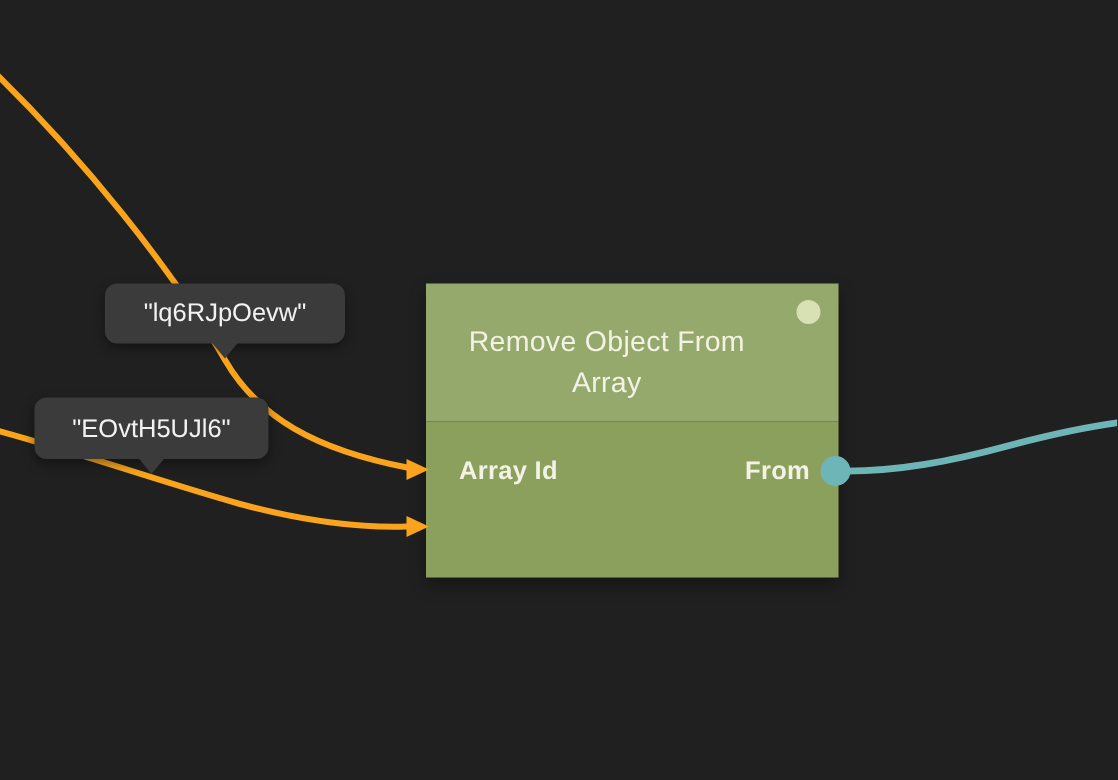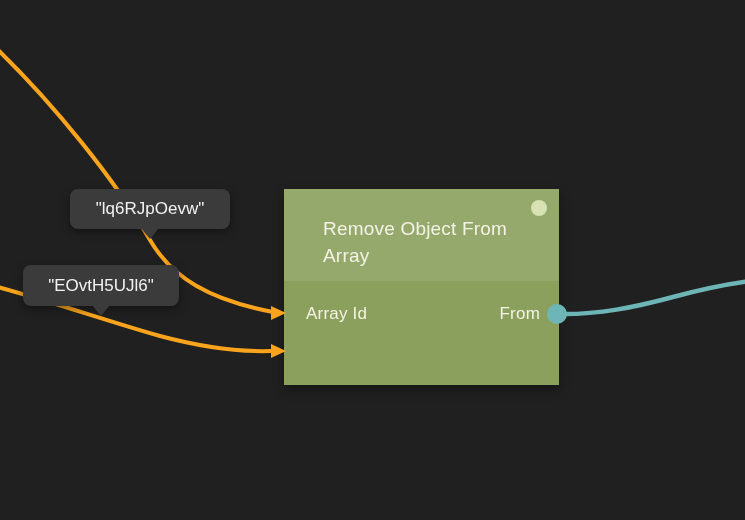--- a/index.html
+++ b/index.html
@@ -25,21 +25,22 @@
     left: 284px; top: 189px;
     width: 275px; height: 196px;
     z-index: 1;
     box-shadow: 0 5px 10px rgba(0,0,0,0.35);
     cursor: default;
   }
   .node-header {
     position: relative;
     height: 92px;
     box-sizing: border-box;
-    padding: 26px 45px 0 39px;
+    padding: 26px 45px 0 11px;
+    text-align: center;
   }
   .node-title {
     font-size: 19px;
     line-height: 27px;
     letter-spacing: 0.2px;
     color: #f3f2e4;
   }
   .status-dot {
     position: absolute;
     top: 11px; right: 12px;
@@ -101,21 +102,21 @@
 
     <path style="stroke-width: 4.5; stroke: rgb(109, 181, 183);" d="M 557 314 C 598 315, 636 307, 673 297 C 703 289, 727 284, 751 281"></path>
     <circle cx="557" cy="314" r="10" style="fill: rgb(109, 181, 183);"></circle>
   </svg>
 
   <div class="node">
     <div class="node-header" style="background: rgb(149, 169, 108);">
       <div class="node-title">Remove Object From Array</div>
       <div class="status-dot" style="background: rgb(215, 225, 179);"></div>
     </div>
-    <div class="node-body" style="background: rgb(140, 160, 94);">
+    <div class="node-body" style="background: rgb(140, 160, 94); font-weight: bold;">
       <div class="port-row">
         <span class="port-label">Array Id</span>
         <span class="port-label">From</span>
       </div>
     </div>
   </div>
 
   <div class="tooltip tooltip-1" style="background: rgb(59, 59, 59);">
     <span style="color: rgb(242, 242, 242);">"lq6RJpOevw"</span>
     <div class="pointer"></div>

